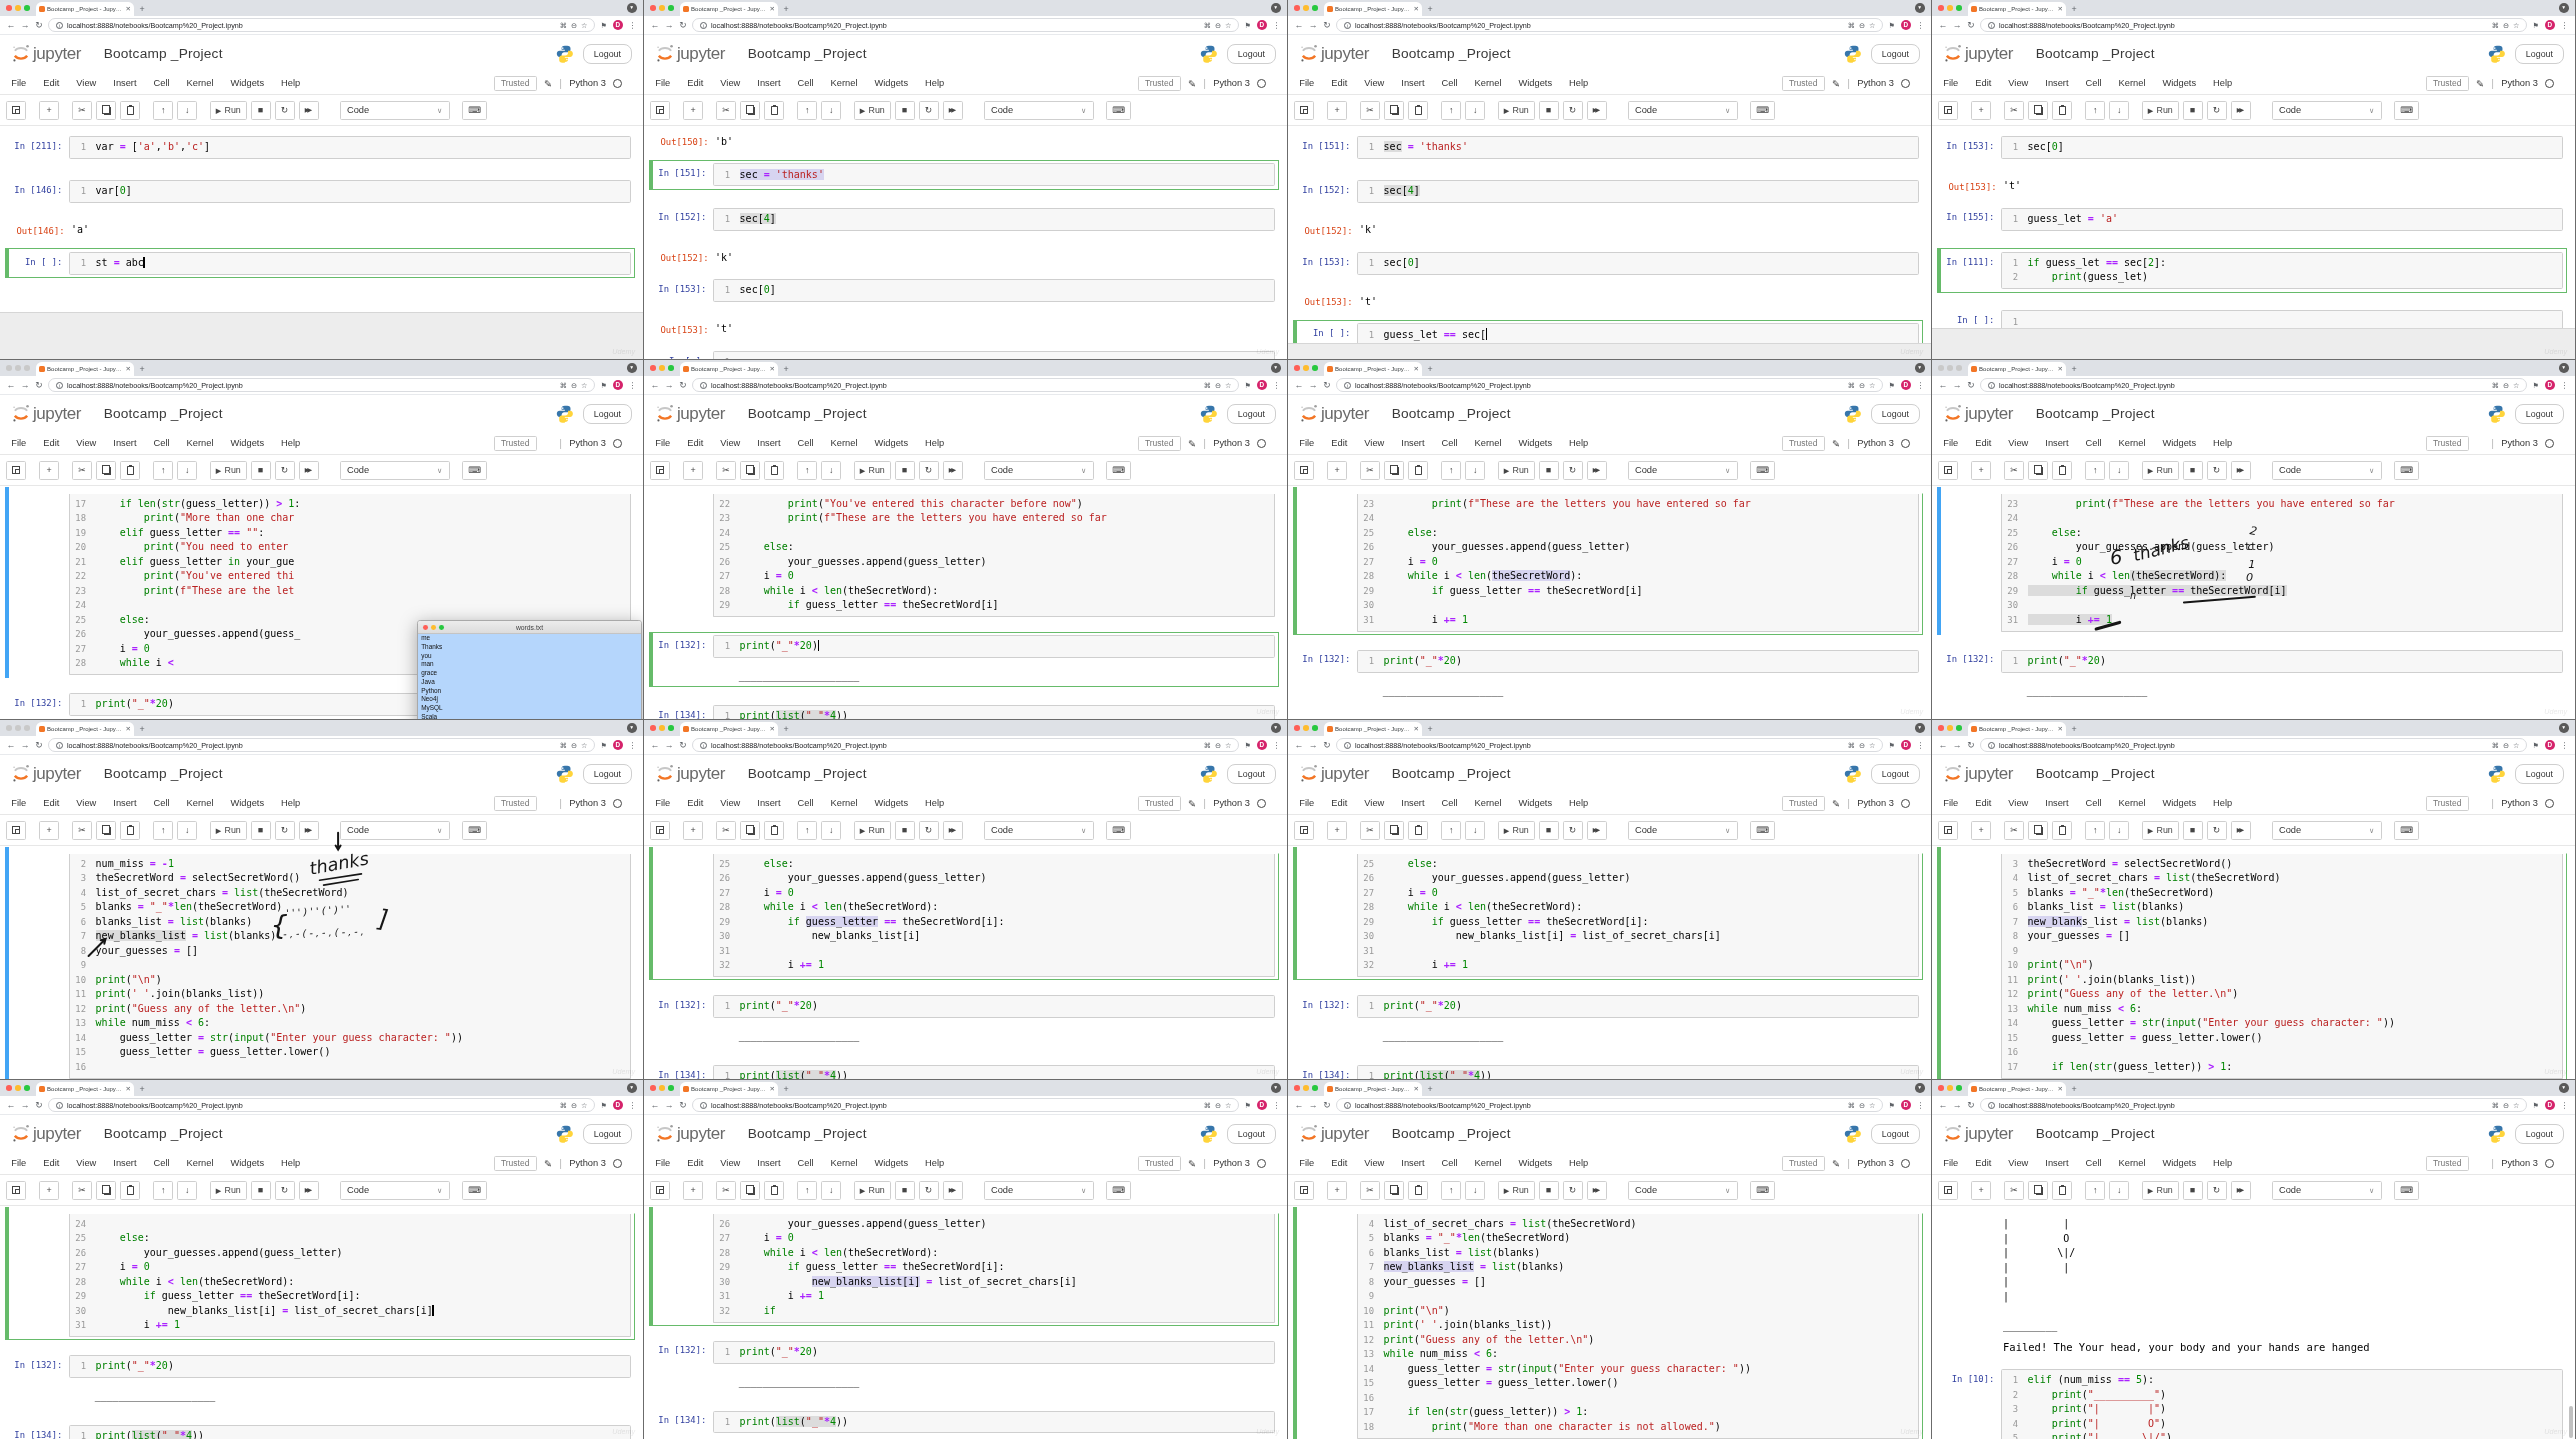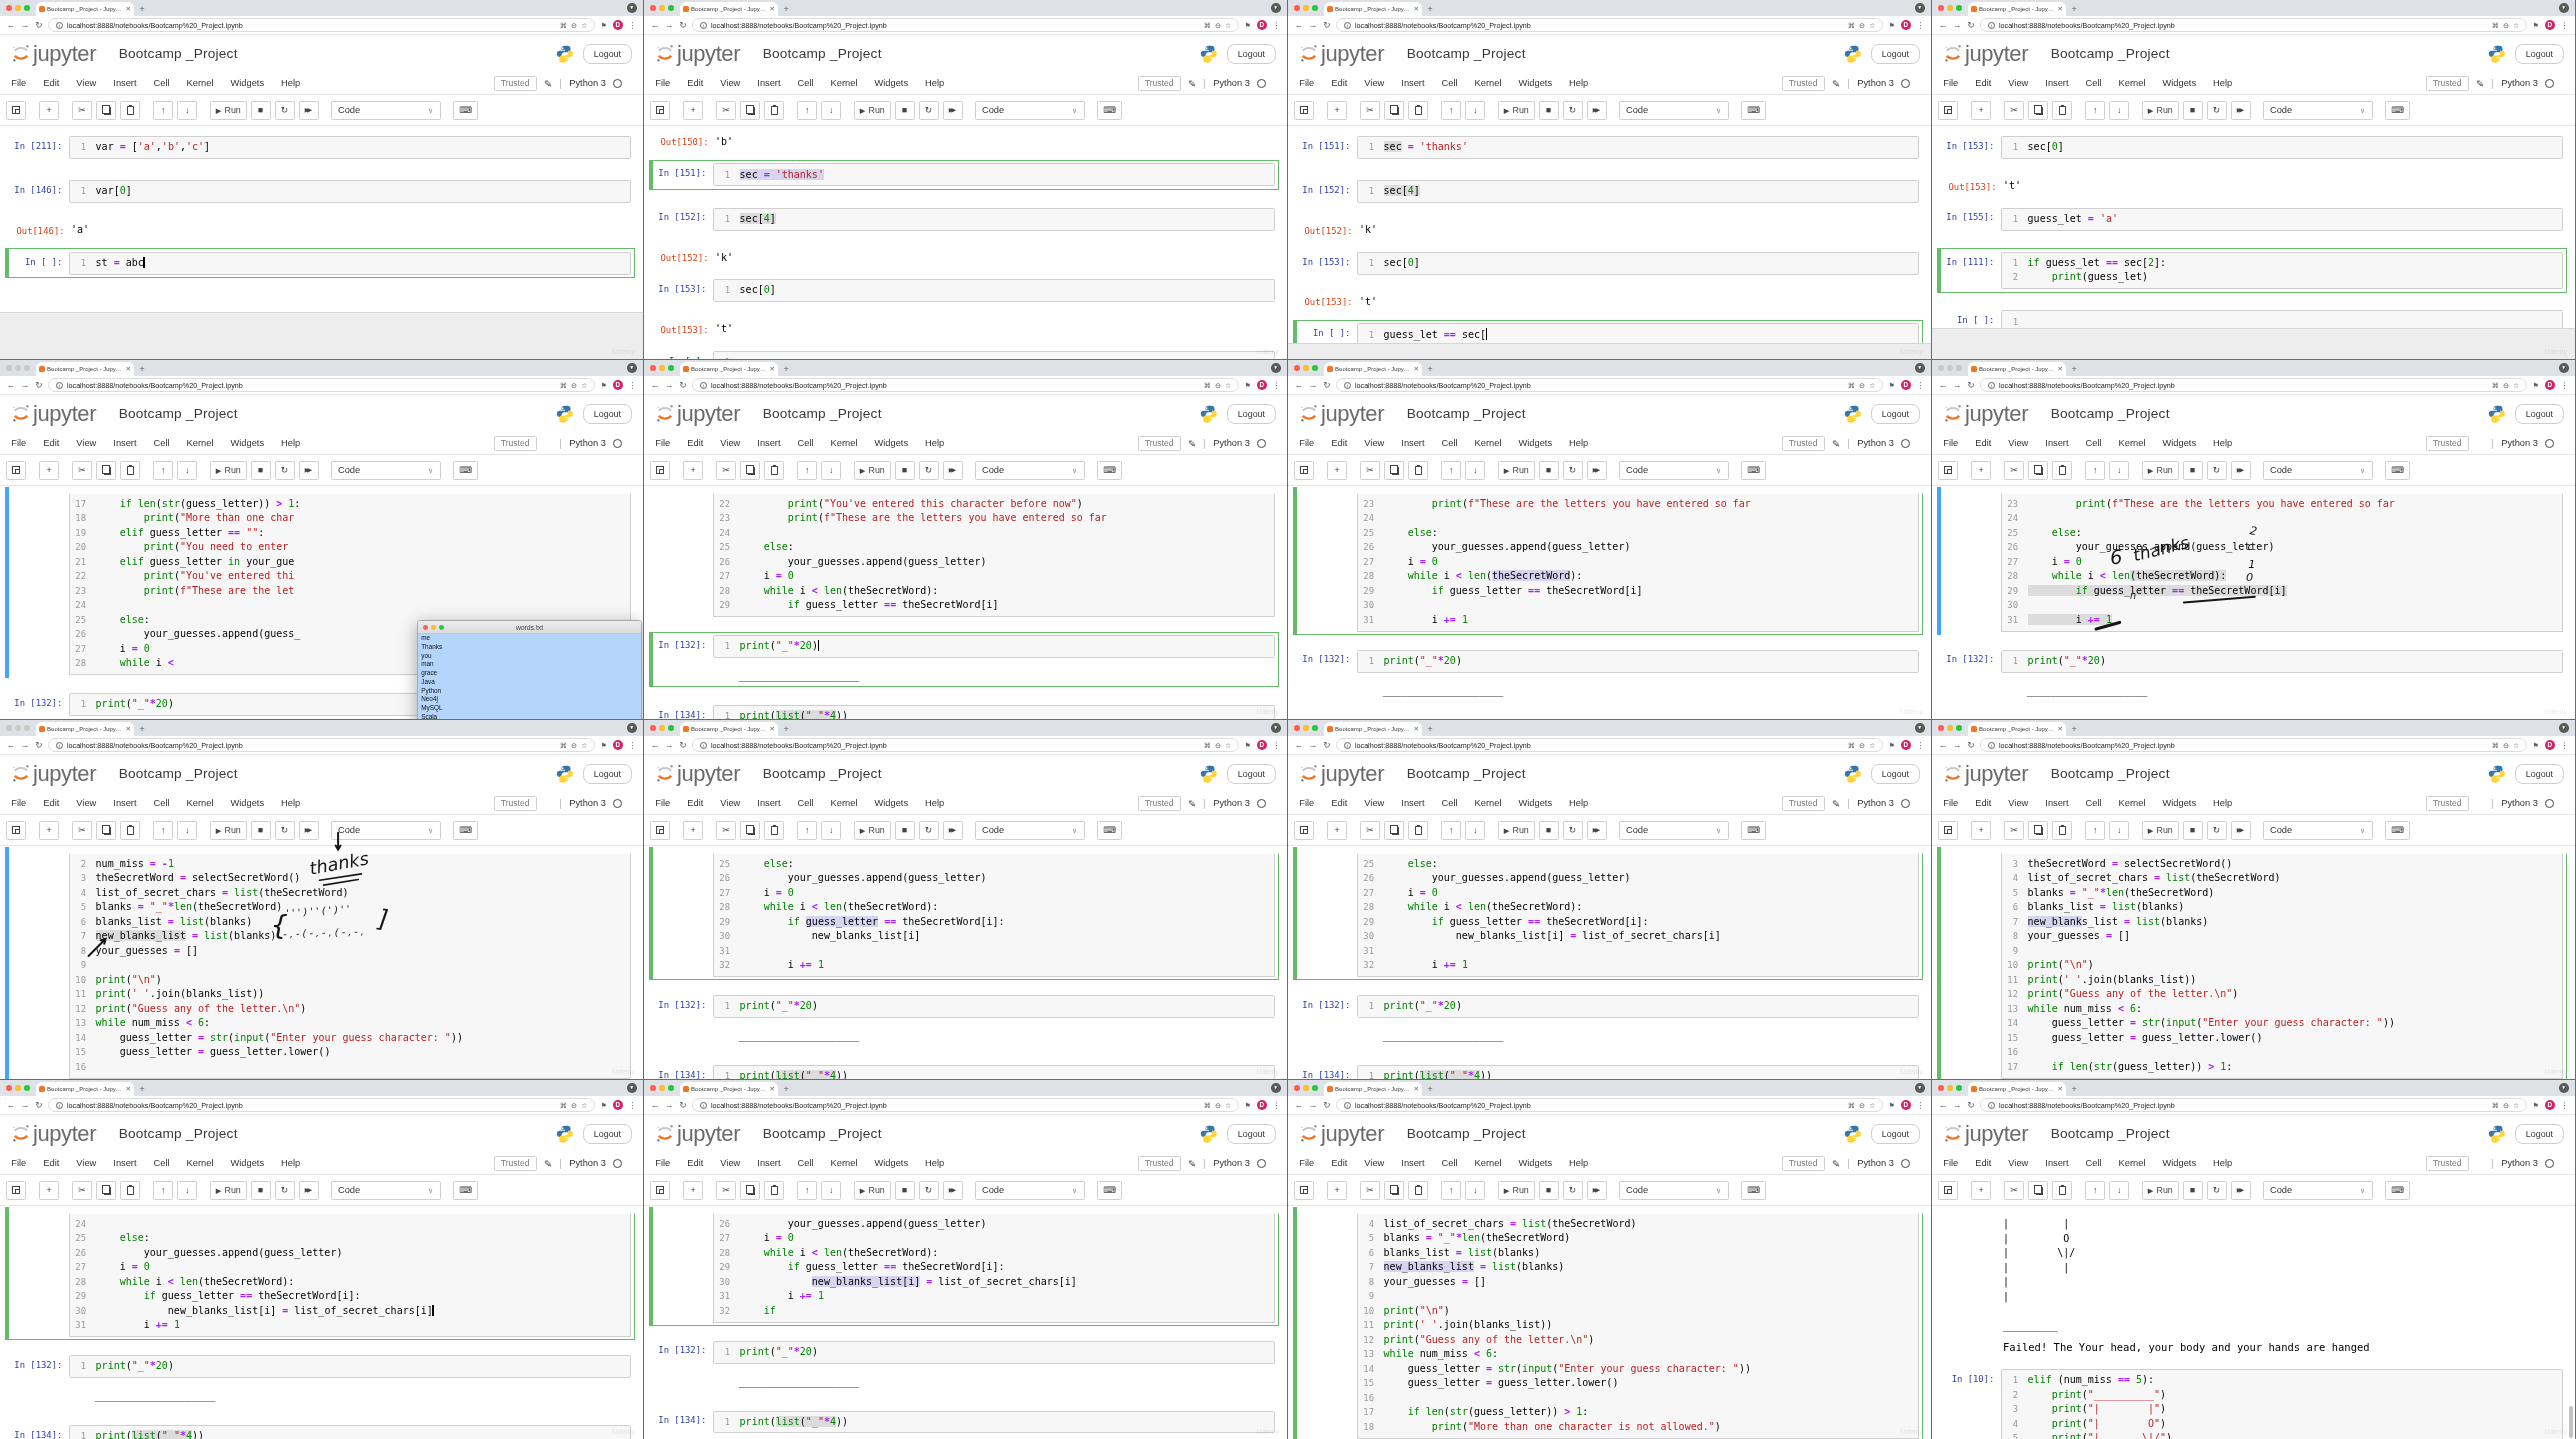--- a/index.html
+++ b/index.html
@@ -25,42 +25,42 @@
   .urlfield { flex:1; height:13.7px; border:0.8px solid #dadce0; border-radius:7.2px; display:flex; align-items:center; padding:0 6.4px; gap:4px; }
   .infoc { width:7.2px; height:7.2px; border:0.8px solid #5f6368; border-radius:50%; color:#5f6368; font-size:5.2px; text-align:center; line-height:6.4px; font-style:italic; flex:none; }
   .urltext { font-size:7.2px; color:#202124; white-space:nowrap; overflow:hidden; flex:1; }
   .urlic { font-size:7.2px; color:#5f6368; flex:none; }
   .avatar { width:10.5px; height:10.5px; border-radius:50%; background:#d5236b; color:#fff; font-size:6.4px; font-weight:bold; text-align:center; line-height:10.5px; flex:none; }
   .dots3 { font-size:8px; color:#5f6368; }
 
   
   .jheader { height:37px; display:flex; align-items:center; padding:0 11.3px; background:#fff; }
   .jlogo { display:flex; align-items:center; gap:1.6px; }
-  .jword { font-size:22px; color:#6a6a6a; letter-spacing:-0.4px; }
+  .jword { font-size:17px; color:#6a6a6a; letter-spacing:-0.4px; }
   .jtitle { font-size:13.7px; color:#3a3a3a; margin-left:22.5px; letter-spacing:0.2px; }
   .jright { margin-left:auto; display:flex; align-items:center; gap:9.7px; }
   .logout { border:0.8px solid #cfcfcf; border-radius:8px; padding:4px 9.7px; font-size:8.9px; color:#333; background:#fff; }
 
   
   .menubar { height:23px; display:flex; align-items:center; padding:0 11.3px; gap:17px; border-bottom:0.8px solid #e7e7e7; background:#fff; position:relative; }
   .menuitem { font-size:9.3px; color:#343434; }
   .menuright { position:absolute; right:21px; display:flex; align-items:center; gap:7.2px; }
   .trusted { border:0.8px solid #cfcfcf; border-radius:1.6px; padding:1.6px 6.4px; font-size:8.5px; color:#777; }
   .pencil { font-size:9.7px; color:#333; }
   .mdiv { color:#bbb; font-size:10.5px; }
   .kernelname { font-size:9.3px; color:#333; }
   .kcircle { width:8.9px; height:8.9px; border:1.2px solid #444; border-radius:50%; }
 
   
   .toolbar { height:31px; display:flex; align-items:center; padding:0 6.4px; gap:4px; background:#fff; border-bottom:0.8px solid #e7e7e7; }
   .tb { height:19.3px; min-width:20px; background:#fff; border:0.8px solid #cfcfcf; border-radius:1.6px; color:#444; font-size:8.9px; display:flex; align-items:center; justify-content:center; gap:3.2px; padding:0 4.8px; font-family:"Liberation Sans",sans-serif; }
   .tbgap { width:4.8px; }
   .runtri { font-size:7.2px; }
   .ff { letter-spacing:-2.4px; font-size:6.4px; padding-right:2.4px; }
-  .cellselect { height:19.3px; width:110px; border:0.8px solid #cfcfcf; border-radius:1.6px; display:flex; align-items:center; padding:0 6.4px; font-size:9.3px; color:#333; justify-content:space-between; margin-left:8px; }
+  .cellselect { height:19.3px; width:110px; border:0.8px solid #cfcfcf; border-radius:1.6px; display:flex; align-items:center; padding:0 6.4px; font-size:9.3px; color:#333; justify-content:space-between; margin-left:17px; }
   .chev { color:#888; font-size:7.2px; }
   .ic-save { position:relative; display:inline-block; width:8px; height:8px; border:0.8px solid #444; }
   .ic-save::after { content:''; position:absolute; bottom:0; left:1.6px; width:3.2px; height:3.2px; border:0.8px solid #444; border-bottom:none; }
   .ic-copy { position:relative; display:inline-block; width:6.4px; height:7.2px; border:0.8px solid #444; background:#fff; margin:1.6px 0 0 2.4px; }
   .ic-copy::before { content:''; position:absolute; left:-3.2px; top:-3.2px; width:6.4px; height:7.2px; border:0.8px solid #444; background:#fff; }
   .ic-paste { position:relative; display:inline-block; width:7.2px; height:8.9px; border:0.8px solid #444; border-radius:0.8px; }
   .ic-paste::before { content:''; position:absolute; left:1.6px; top:-1.6px; width:2.4px; height:1.6px; background:#444; }
 
   
   .notebook { position:relative; height:233px; background:#fff; padding-top:6.4px; overflow:hidden; }

